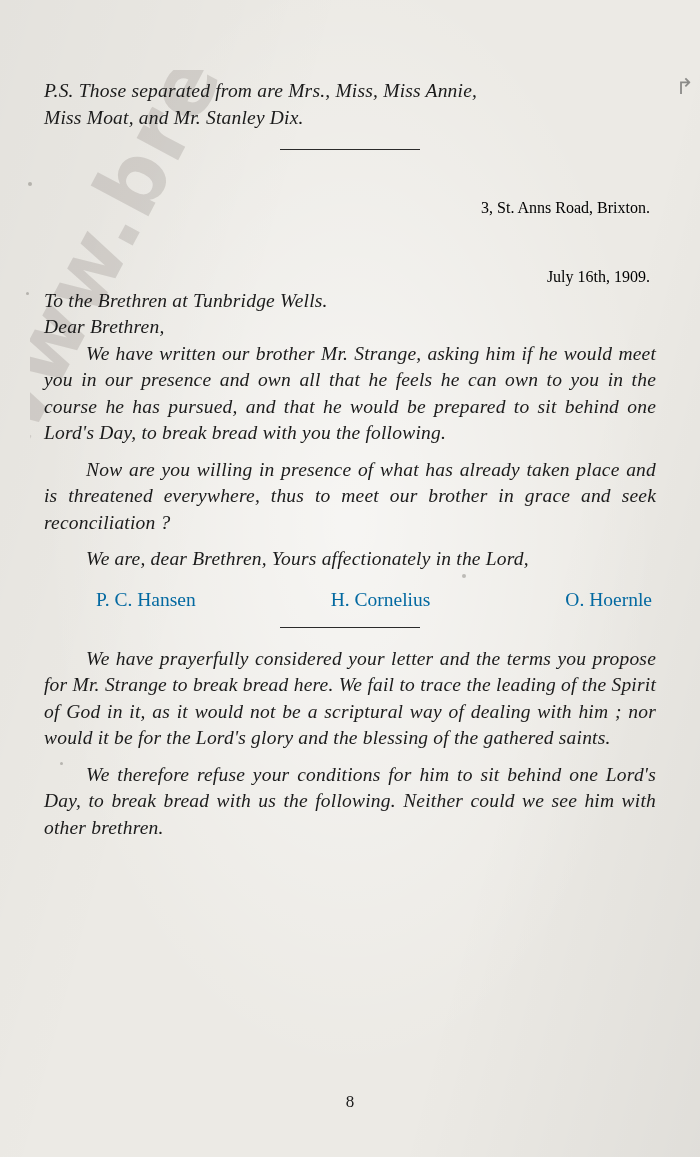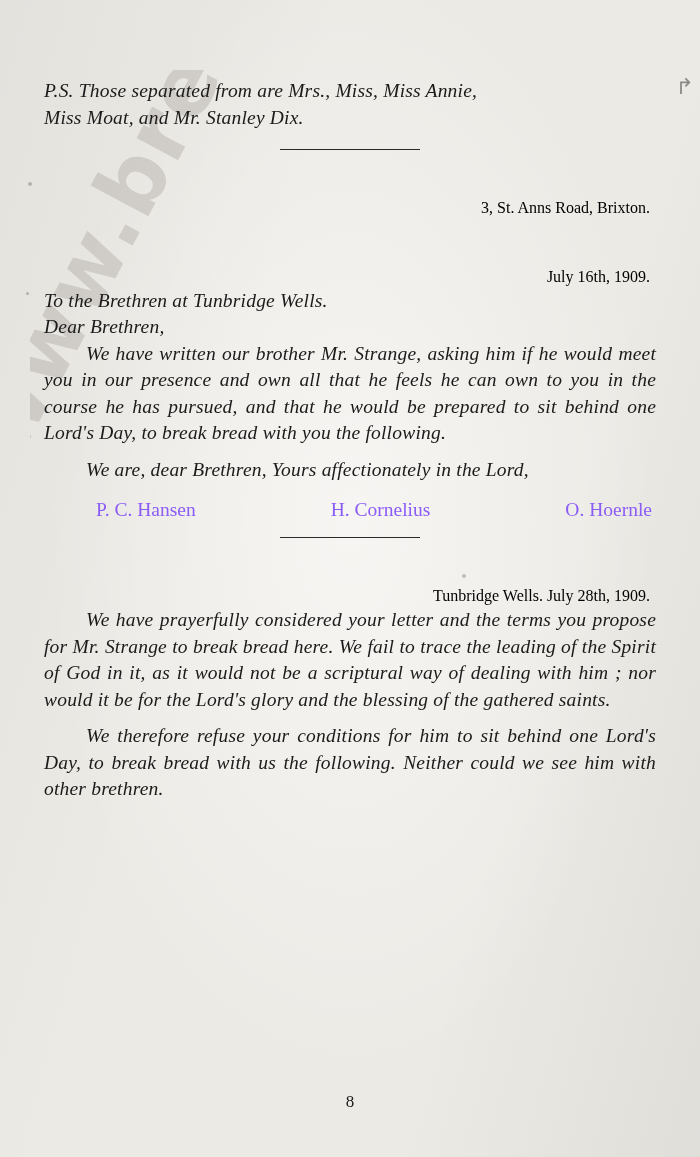--- a/index.html
+++ b/index.html
@@ -96,21 +96,21 @@
   }
   .addr-line {
     line-height: 1.3;
     margin-top: 48px;
   }
   .sig-row {
     display: flex;
     justify-content: space-between;
     padding: 6px 4px 0 52px;
     font-size: 19.5px;
-    color: #8b5cf6;
+    color: #0369a1;
   }
   .sig-row span {
     white-space: nowrap;
   }
   .to-line {
     margin-top: 4px;
   }
   .folio {
     position: absolute;
     left: 0;
@@ -164,33 +164,33 @@
 
     <div class="rule"></div>
 
     <div>
       <div class="right addr-line">3, St. Anns Road, Brixton.</div>
       <div class="right addr-line">July 16th, 1909.</div>
       <div class="line to-line">To the Brethren at Tunbridge Wells.</div>
       <div class="line salut">Dear Brethren,</div>
 
       <p class="just indent block">We have written our brother Mr. Strange, asking him if he would meet you in our presence and own all that he feels he can own to you in the course he has pursued, and that he would be prepared to sit behind one Lord's Day, to break bread with you the following.</p>
+      <p class="just indent block">Now are you willing in presence of what has already taken place and is threatened everywhere, thus to meet our brother in grace and seek reconciliation ?</p>
       <p class="just indent block">We are, dear Brethren, Yours affectionately in the Lord,</p>
 
       <div class="sig-row">
         <span>P. C. Hansen</span>
         <span>H. Cornelius</span>
         <span>O. Hoernle</span>
       </div>
     </div>
 
     <div class="rule"></div>
 
     <div class="second-letter">
-      <div class="right addr-line">Tunbridge Wells.   July 28th, 1909.</div>
 
       <p class="just indent block">We have prayerfully considered your letter and the terms you propose for Mr. Strange to break bread here. We fail to trace the leading of the Spirit of God in it, as it would not be a scriptural way of dealing with him ; nor would it be for the Lord's glory and the blessing of the gathered saints.</p>
       <p class="just indent block">We therefore refuse your conditions for him to sit behind one Lord's Day, to break bread with us the following.   Neither could we see him with other brethren.</p>
     </div>
 
   </div>
 
   <div class="folio">8</div>
 
 </div>

